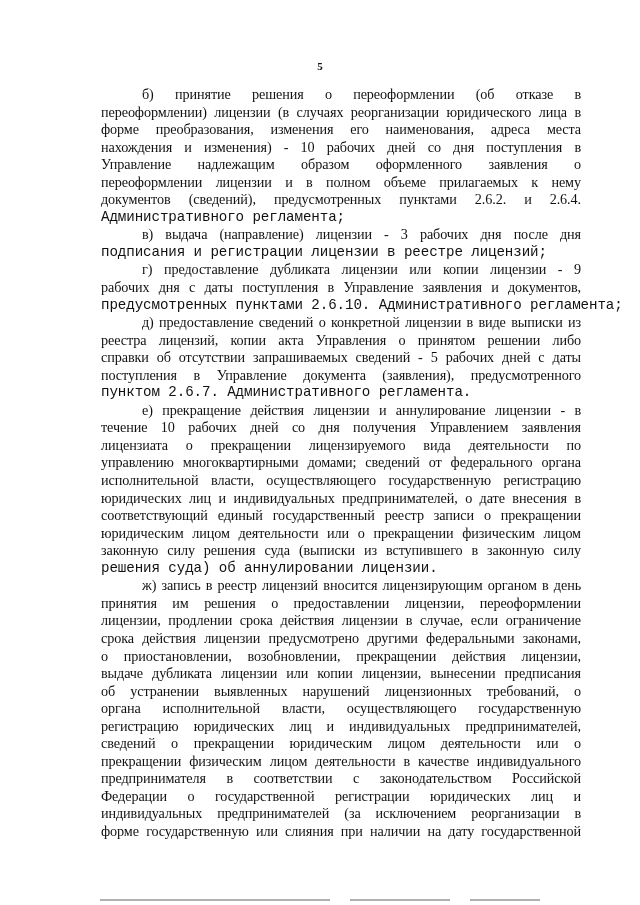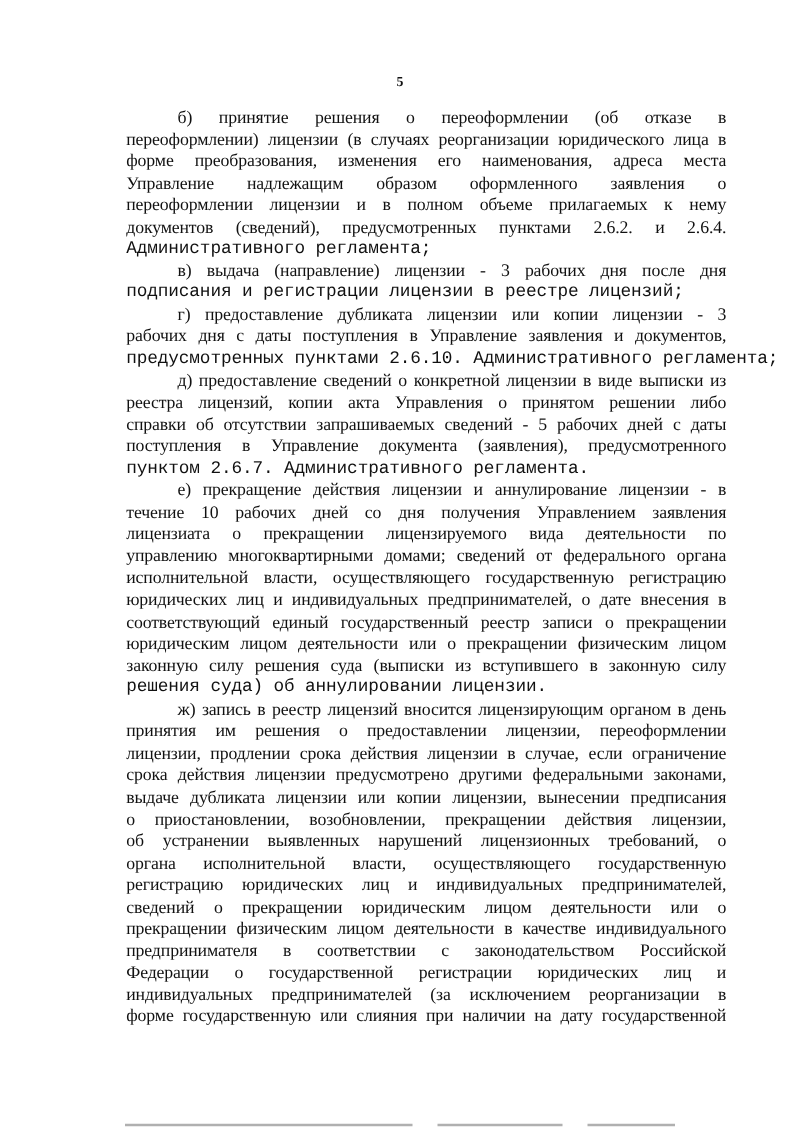--- a/index.html
+++ b/index.html
@@ -17,31 +17,32 @@
 </head>
 <body>
 
 <div>
   <div class="page-num">5</div>
   <div class="body" id="doc-body">
       <div>
         <div class="line indent">б)  принятие  решения  о  переоформлении  (об  отказе  в</div>
         <div class="line">переоформлении) лицензии (в случаях реорганизации юридического лица в</div>
         <div class="line">форме  преобразования,  изменения  его  наименования,  адреса  места</div>
+        <div class="line">нахождения и изменения) - 10 рабочих дней со дня поступления в</div>
         <div class="line">Управление  надлежащим  образом  оформленного  заявления  о</div>
         <div class="line">переоформлении лицензии и в полном объеме прилагаемых к нему</div>
         <div class="line">документов (сведений), предусмотренных пунктами 2.6.2. и 2.6.4.</div>
         <div class="line last">Административного регламента;</div>
       </div>
       <div>
         <div class="line indent">в) выдача (направление) лицензии - 3 рабочих дня после дня</div>
         <div class="line last">подписания и регистрации лицензии в реестре лицензий;</div>
       </div>
       <div>
-        <div class="line indent">г) предоставление дубликата лицензии или копии лицензии - 3</div>
+        <div class="line indent">г) предоставление дубликата лицензии или копии лицензии - 9</div>
         <div class="line">рабочих дня с даты поступления в Управление заявления и документов,</div>
         <div class="line last">предусмотренных пунктами 2.6.10. Административного регламента;</div>
       </div>
       <div>
         <div class="line indent">д) предоставление сведений о конкретной лицензии в виде выписки из</div>
         <div class="line">реестра лицензий, копии акта Управления о принятом решении либо</div>
         <div class="line">справки об отсутствии запрашиваемых сведений - 5 рабочих дней с даты</div>
         <div class="line">поступления в Управление документа (заявления), предусмотренного</div>
         <div class="line last">пунктом 2.6.7. Административного регламента.</div>
       </div>
@@ -55,22 +56,22 @@
         <div class="line">соответствующий единый государственный реестр записи о прекращении</div>
         <div class="line">юридическим лицом деятельности или о прекращении физическим лицом</div>
         <div class="line">законную силу решения суда (выписки из вступившего в законную силу</div>
         <div class="line last">решения суда) об аннулировании лицензии.</div>
       </div>
       <div>
         <div class="line indent">ж) запись в реестр лицензий вносится лицензирующим органом в день</div>
         <div class="line">принятия им решения о предоставлении лицензии, переоформлении</div>
         <div class="line">лицензии, продлении срока действия лицензии в случае, если ограничение</div>
         <div class="line">срока действия лицензии предусмотрено другими федеральными законами,</div>
+        <div class="line">о приостановлении, возобновлении, прекращении действия лицензии,</div>
         <div class="line">выдаче дубликата лицензии или копии лицензии, вынесении предписания</div>
-        <div class="line">о приостановлении, возобновлении, прекращении действия лицензии,</div>
         <div class="line">об устранении выявленных нарушений лицензионных требований, о</div>
         <div class="line">органа исполнительной власти, осуществляющего государственную</div>
         <div class="line">регистрацию юридических лиц и индивидуальных предпринимателей,</div>
         <div class="line">сведений о прекращении юридическим лицом деятельности или о</div>
         <div class="line">прекращении физическим лицом деятельности в качестве индивидуального</div>
         <div class="line">предпринимателя в соответствии с законодательством Российской</div>
         <div class="line">Федерации о государственной регистрации юридических лиц и</div>
         <div class="line">индивидуальных предпринимателей (за исключением реорганизации в</div>
         <div class="line">форме государственную или слияния при наличии на дату государственной</div>
       </div>

